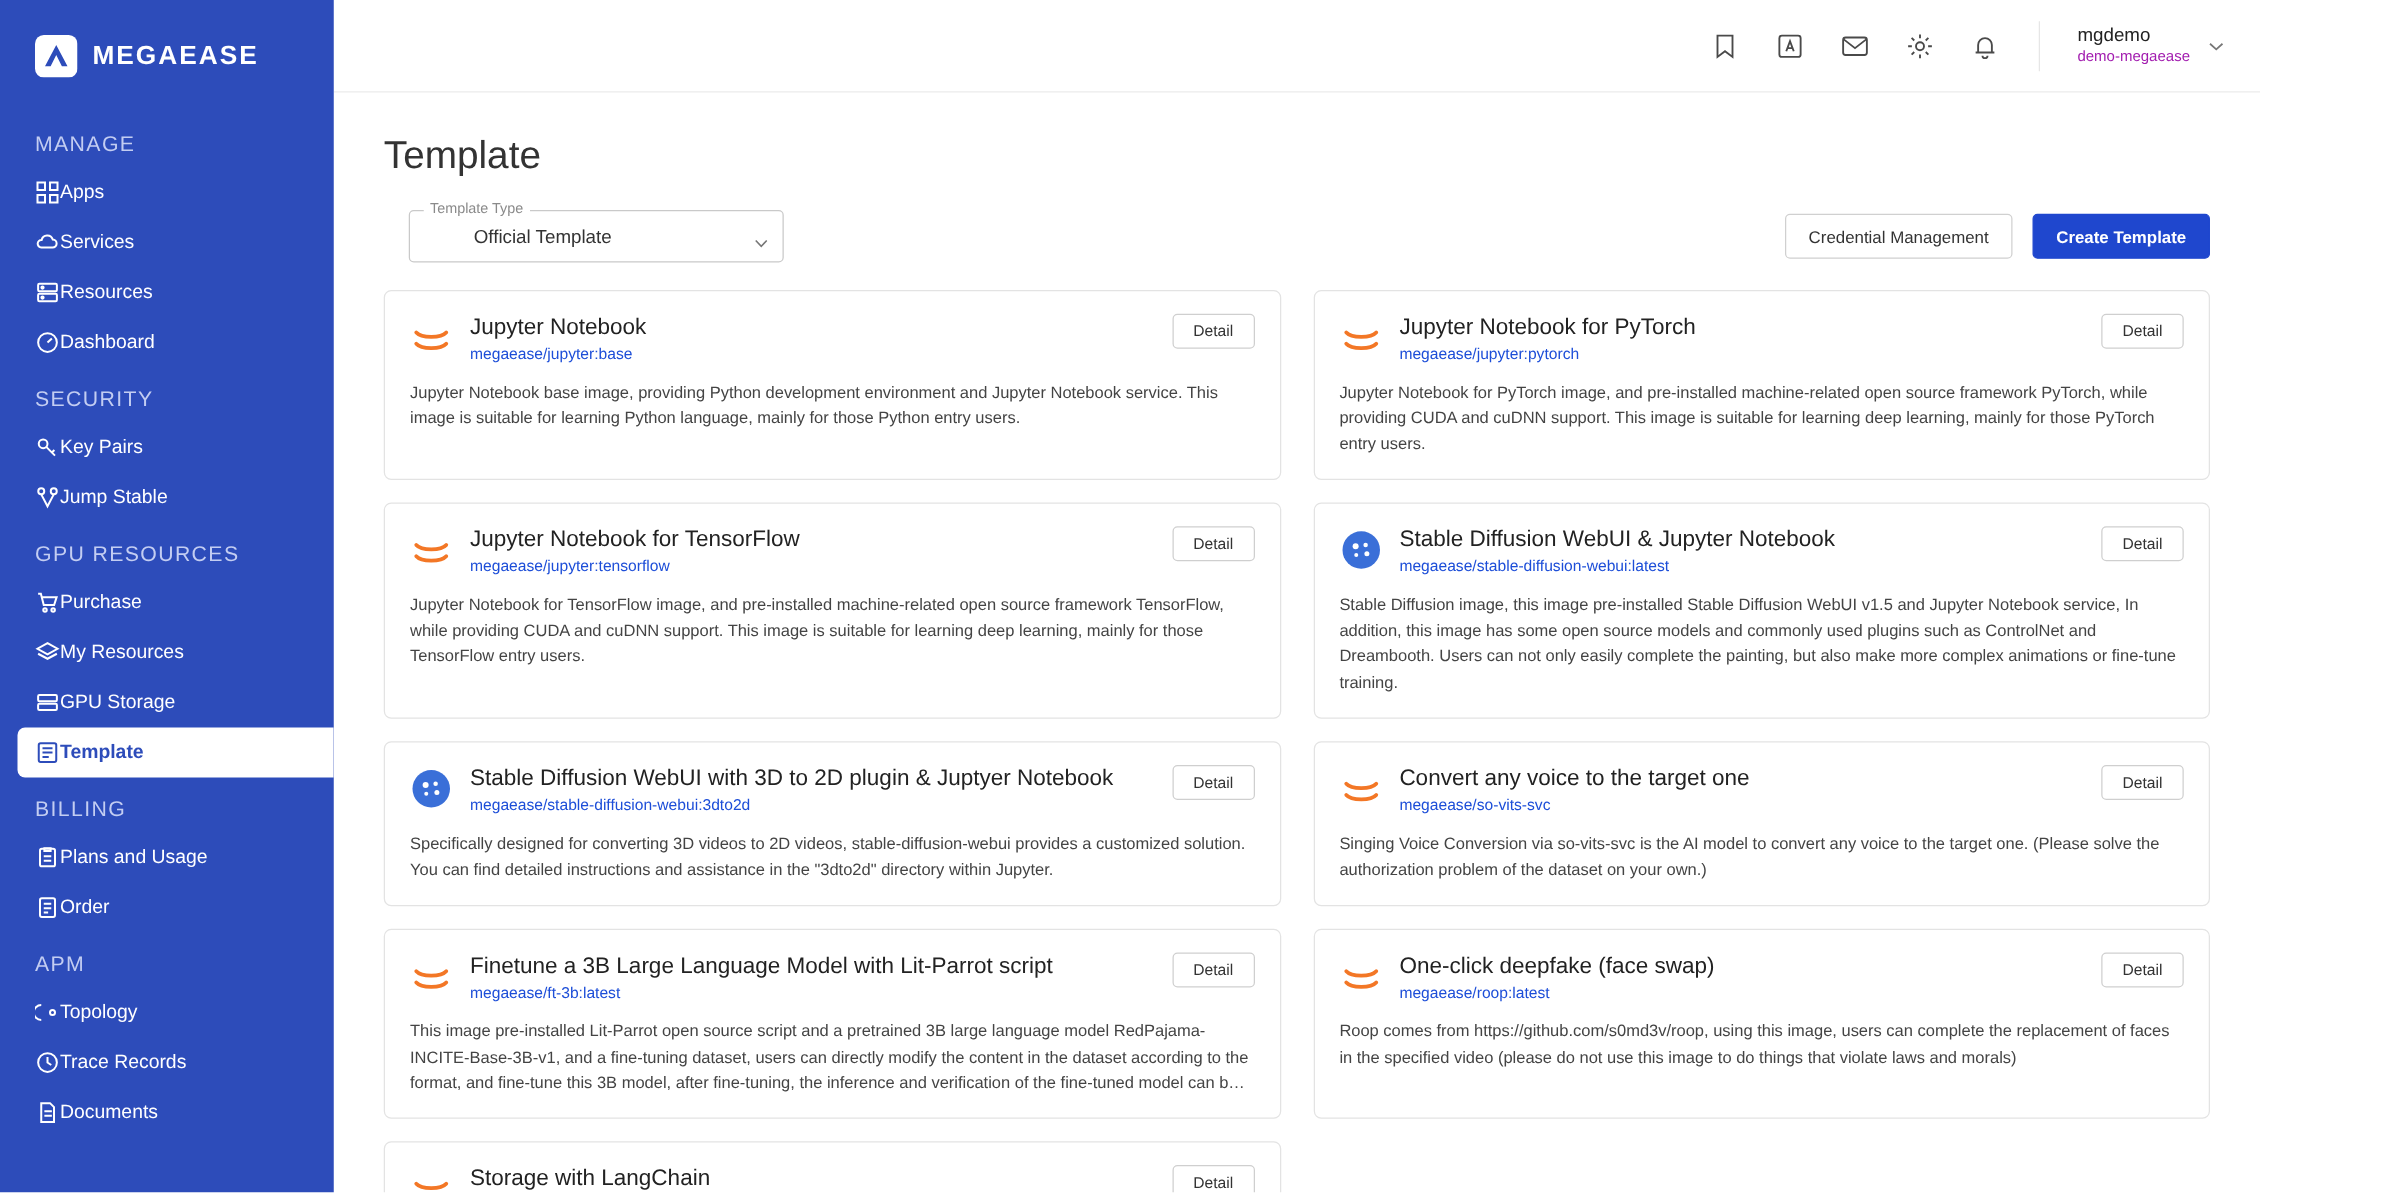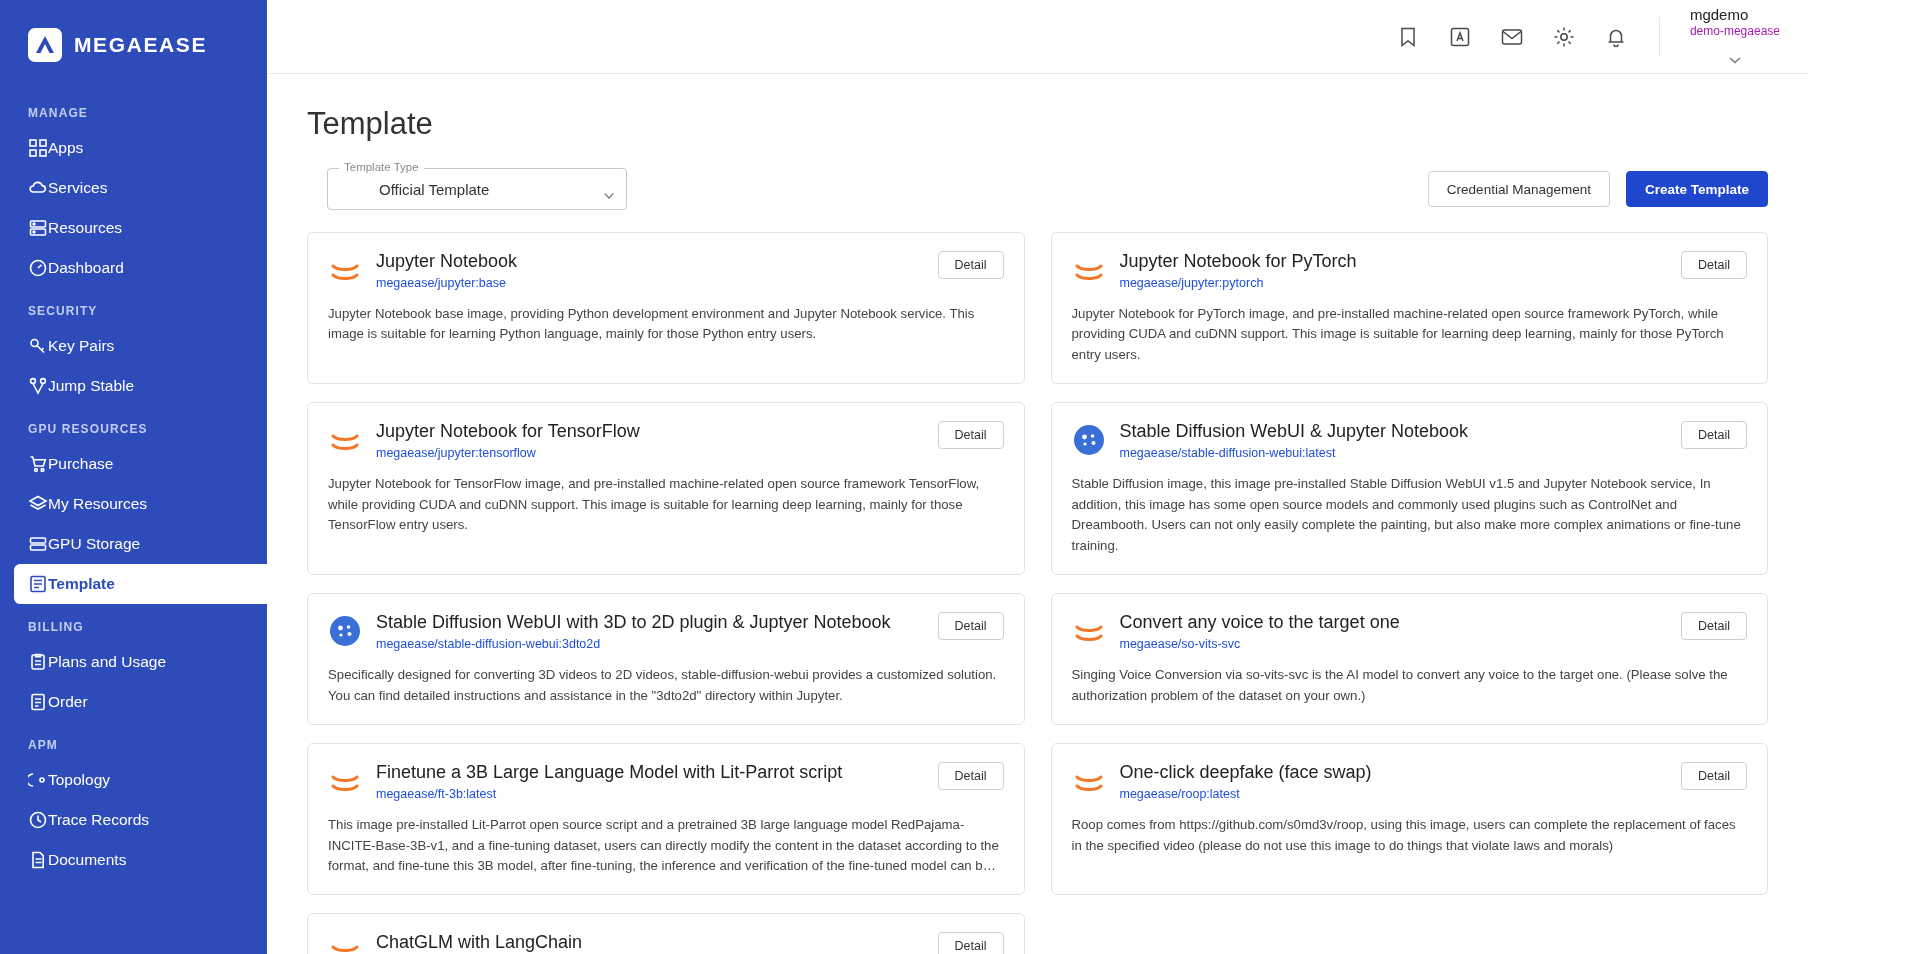--- a/index.html
+++ b/index.html
@@ -29,25 +29,25 @@
     gap: 12px;
     padding: 28px 0 28px 28px;
   }
   .brand-logo { width: 34px; height: 34px; }
   .brand-name {
     font-size: 21px;
     font-weight: bold;
     letter-spacing: 1.6px;
   }
   .nav-section {
-    font-size: 12px;
+    font-size: 17px;
     letter-spacing: 1.1px;
     color: #C3CDF2;
     padding: 16px 0 8px 28px;
-    font-weight: bold;
+    font-weight: normal;
   }
   .nav-item {
     display: flex;
     align-items: center;
     height: 40px;
     padding-left: 28px;
     font-size: 15.5px;
     color: #ffffff;
     cursor: pointer;
     position: relative;
@@ -81,21 +81,21 @@
     display: flex;
     align-items: center;
     justify-content: flex-end;
     padding-right: 28px;
     gap: 26px;
     background: #fff;
   }
   .topbar .tb-icon { width: 26px; height: 26px; display: flex; align-items: center; justify-content: center; cursor: pointer; }
   .topbar .tb-icon svg { stroke: #4a4a4a; fill: none; stroke-width: 1.5; }
   .tb-sep { width: 1px; height: 40px; background: #e6e6e6; margin: 0 4px; }
-  .account { display: flex; align-items: center; gap: 14px; cursor: pointer; flex-direction: column; }
+  .account { display: flex; align-items: center; gap: 14px; cursor: pointer; }
   .account .acc-text { text-align: left; line-height: 1.25; }
   .acc-name { font-size: 15px; color: #222; }
   .acc-sub { font-size: 12px; color: #a21caf; }
   .caret { width: 14px; height: 14px; }
 
   .content {
     flex: 1 1 auto;
     overflow: hidden;
     padding: 32px 40px 0 40px;
   }
@@ -565,21 +565,21 @@
 
         <div class="card">
           <div class="card-head">
             <span class="card-icon">
               <svg viewBox="0 0 34 34" width="34" height="34">
                   <path d="M5 13c4 4.6 20 4.6 24 0" stroke="#F37726" stroke-width="3" fill="none" stroke-linecap="round"></path>
                   <path d="M5 22c4 4.6 20 4.6 24 0" stroke="#F37726" stroke-width="3" fill="none" stroke-linecap="round"></path>
                 </svg>
             </span>
             <div class="card-titles">
-              <div class="card-title">ChatGLM with LangChain</div>
+              <div class="card-title">Storage with LangChain</div>
               <div class="card-sub">megaease/langchain-chatglm:latest</div>
             </div>
             <div class="detail-btn">Detail</div>
           </div>
         </div>
 
       </div>
     </div>
   </div>
 </div>

